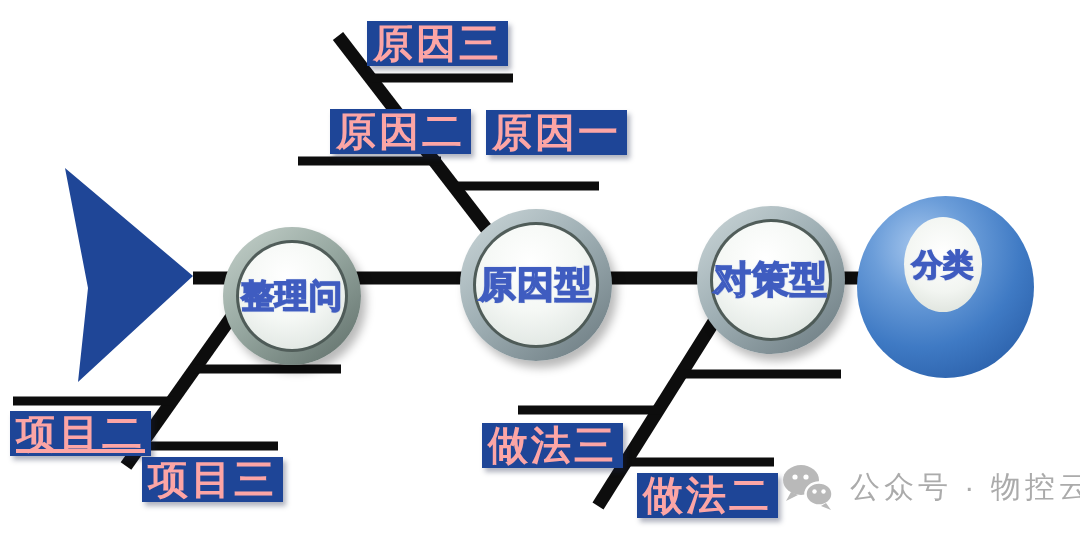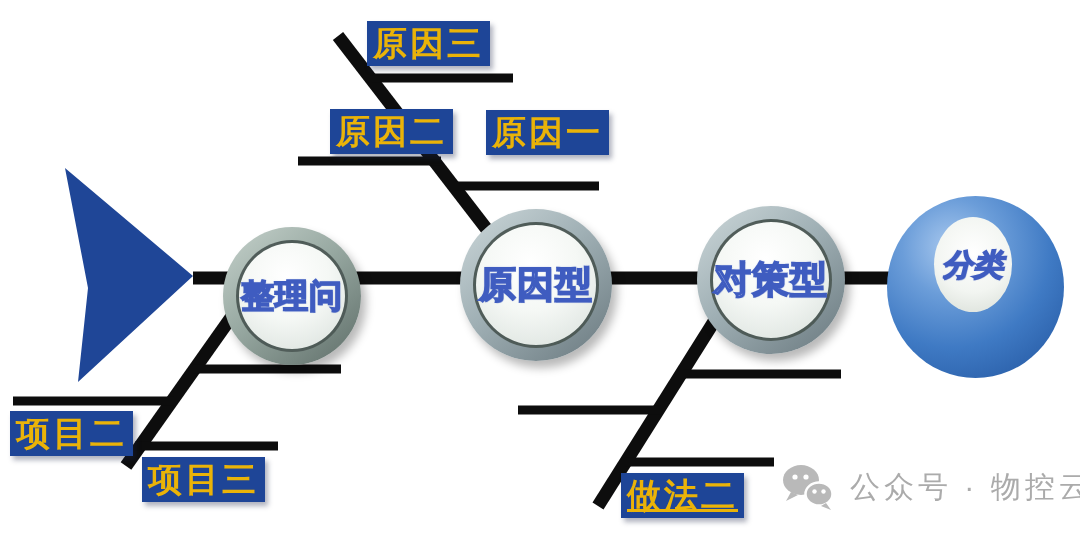--- a/index.html
+++ b/index.html
@@ -7,33 +7,33 @@
     position:relative;width:1080px;height:534px;background:#ffffff;overflow:hidden;
     font-family:"Liberation Sans","DejaVu Sans",sans-serif;
   }
   svg.lines{position:absolute;left:0;top:0;z-index:1;}
 
   
   .tag{
     position:absolute;z-index:3;
     min-width:112px;height:45px;line-height:45px;
     box-sizing:border-box;padding:0 6px;
-    background:#1e4597;color:#eab308;
-    font-size:34px;font-weight:bold;text-align:center;letter-spacing:3px;
+    background:#1e4597;color:#fca5a5;
+    font-size:40px;font-weight:bold;text-align:center;letter-spacing:3px;
     box-shadow:3px 4px 5px rgba(25,35,70,0.35);
   }
   .tag-cause3{left:367px;top:21px;}
   .tag-cause2{left:286px;top:109px;margin-left:44px;}
   .tag-cause1{left:450px;top:110px;margin-left:36px;}
   .tag-item1{left:193px;top:382px;}
-  .tag-item2{left:10px;top:411px;}
+  .tag-item2{left:10px;top:411px;text-decoration:underline;}
   .tag-item3{left:142px;top:457px;}
   .tag-method1{left:690px;top:386px;}
   .tag-method3{left:482px;top:423px;}
-  .tag-method2{left:621px;top:473px;text-decoration:underline;}
+  .tag-method2{left:637px;top:473px;}
 
   
   .node{position:absolute;border-radius:50%;z-index:2;
     box-shadow:5px 7px 10px rgba(0,0,0,0.28);}
   .node-1{left:223px;top:227px;width:138px;height:138px;
     background:linear-gradient(140deg,#c6d2cc 0%,#98a9a2 45%,#5e6d68 100%);}
   .node-2{left:460px;top:209px;width:152px;height:152px;
     background:linear-gradient(140deg,#cdd8da 0%,#a0b0b5 45%,#69787e 100%);}
   .node-3{left:697px;top:206px;width:148px;height:148px;
     background:linear-gradient(140deg,#cdd8da 0%,#a0b0b5 45%,#69787e 100%);}
@@ -45,22 +45,22 @@
   }
   .node-text{
     color:#ffffff;font-weight:bold;text-align:center;line-height:1.05;letter-spacing:1px;
     -webkit-text-stroke:1.6px #3f5cc0;
     text-shadow:0 0 2px rgba(63,92,192,0.65),1px 1px 0 rgba(63,92,192,0.4);
   }
   .node-1 .node-text{font-size:33px;}
   .node-2 .node-text,.node-3 .node-text{font-size:37px;}
 
   
-  .ball{position:absolute;left:887px;top:196px;width:177px;height:182px;border-radius:50%;z-index:2;
-    background:radial-gradient(circle at 36% 28%,#a8c8ee 0%,#6b9dd9 28%,#3f7ac4 58%,#2d63ad 82%,#245196 100%);font-style:italic;}
+  .ball{position:absolute;left:857px;top:196px;width:177px;height:182px;border-radius:50%;z-index:2;
+    background:radial-gradient(circle at 36% 28%,#a8c8ee 0%,#6b9dd9 28%,#3f7ac4 58%,#2d63ad 82%,#245196 100%);}
   .ball .oval{
     position:absolute;left:47px;top:21px;width:78px;height:95px;border-radius:50%;
     background:radial-gradient(circle at 50% 38%,#ffffff 0%,#f2f5f1 55%,#d7ddd6 100%);
     display:flex;align-items:center;justify-content:center;
   }
   .ball .node-text{font-size:30px;}
 
   
   .watermark{position:absolute;left:780px;top:463px;display:flex;align-items:center;gap:12px;z-index:4;}
   .watermark-text{font-size:30px;color:#ababab;letter-spacing:4px;white-space:nowrap;}
@@ -116,20 +116,21 @@
     </div>
   </div>
 
   <div class="tag tag-cause3">原因三</div>
   <div class="tag tag-cause2">原因二</div>
   <div class="tag tag-cause1">原因一</div>
 
   <div class="tag tag-item2">项目二</div>
   <div class="tag tag-item3">项目三</div>
 
+  <div class="tag tag-method3">做法三</div>
   <div class="tag tag-method2">做法二</div>
 
   <div class="watermark">
     <svg width="58" height="48" viewBox="0 0 58 48">
       <ellipse cx="21" cy="17" rx="18" ry="15" fill="#b9b9b9"></ellipse>
       <path d="M11 29 L6 38 L18 32 Z" fill="#b9b9b9"></path>
       <circle cx="15" cy="14" r="2.6" fill="#ffffff"></circle>
       <circle cx="26" cy="14" r="2.6" fill="#ffffff"></circle>
       <ellipse cx="39" cy="31" rx="13.5" ry="11.5" fill="#b9b9b9" stroke="#ffffff" stroke-width="2.5"></ellipse>
       <path d="M46 40 L51 47 L41 43 Z" fill="#b9b9b9"></path>

